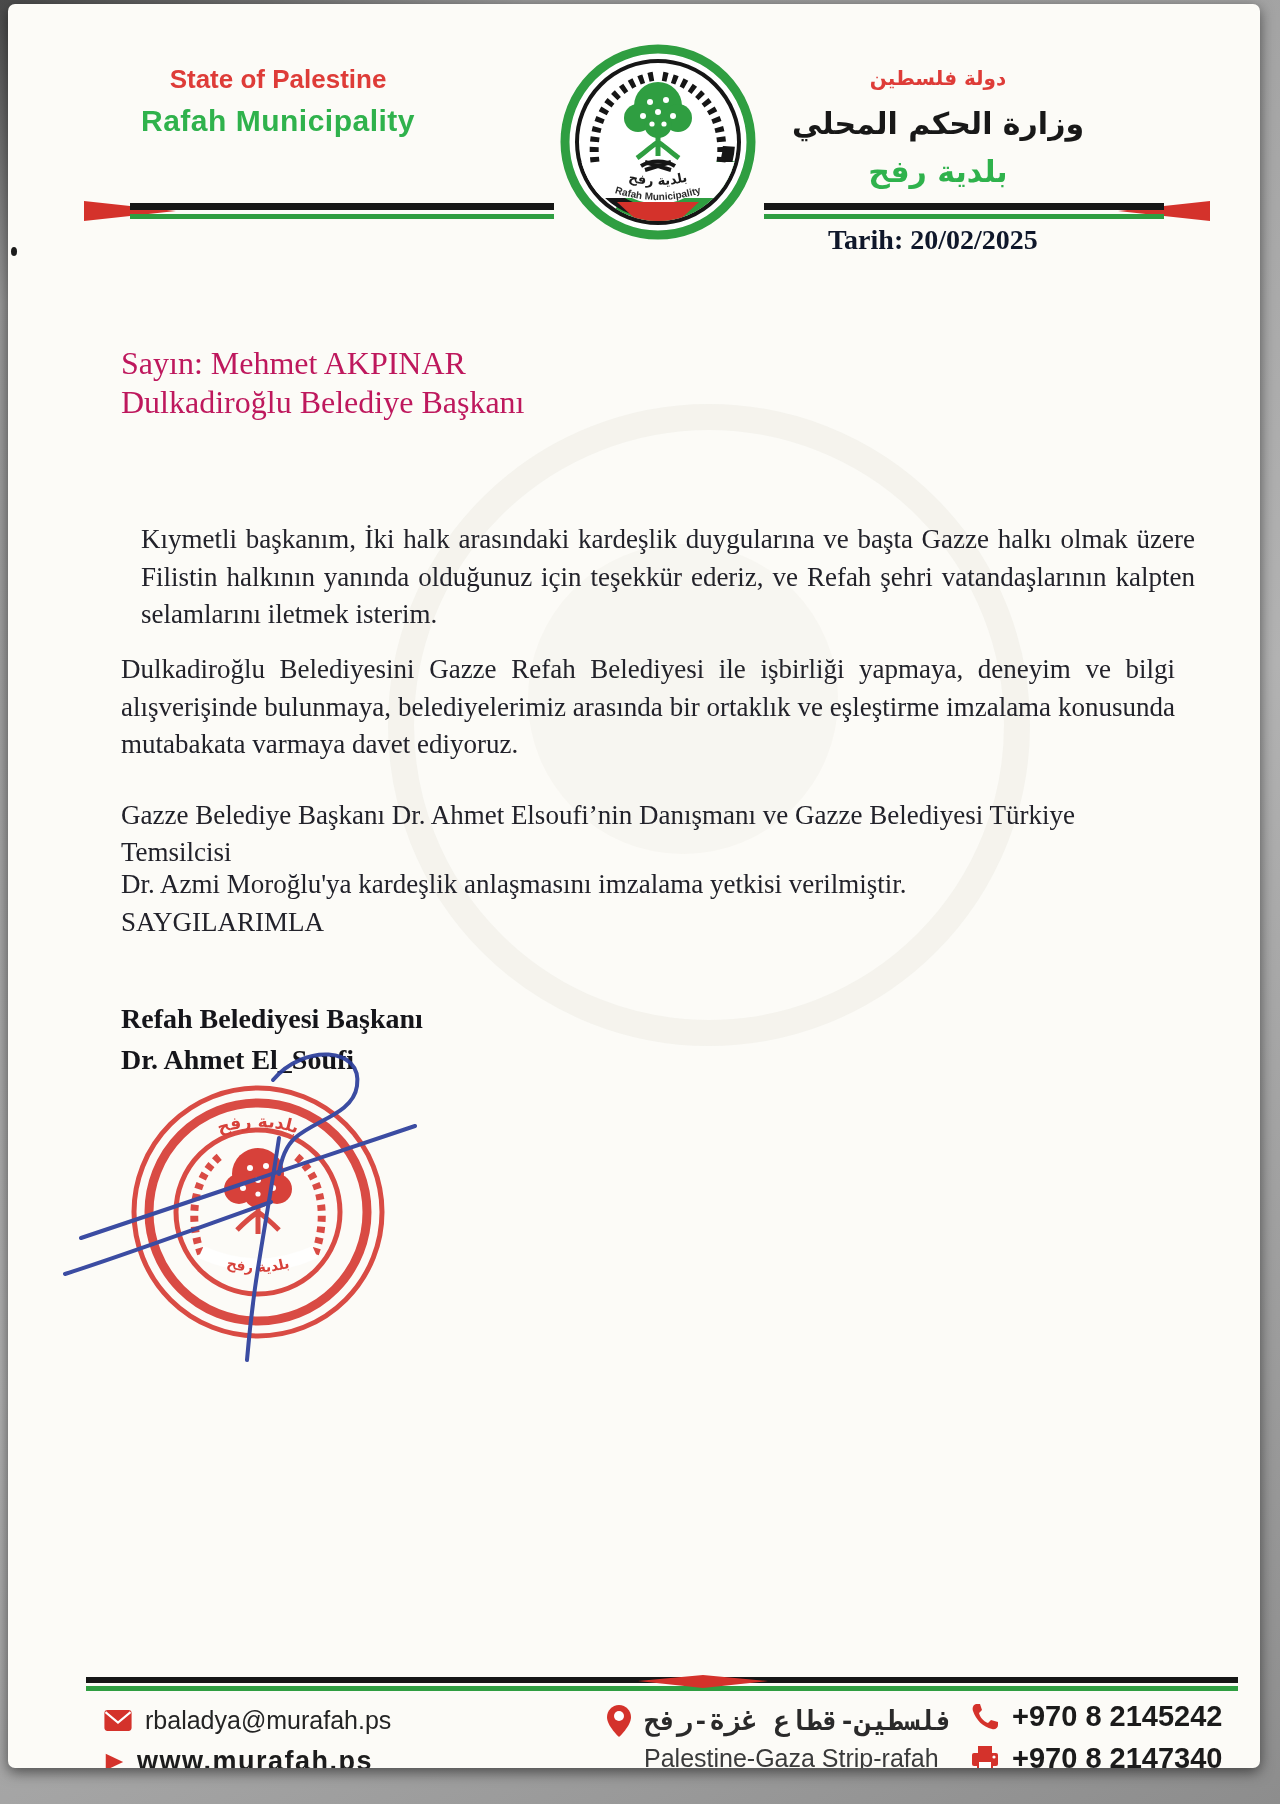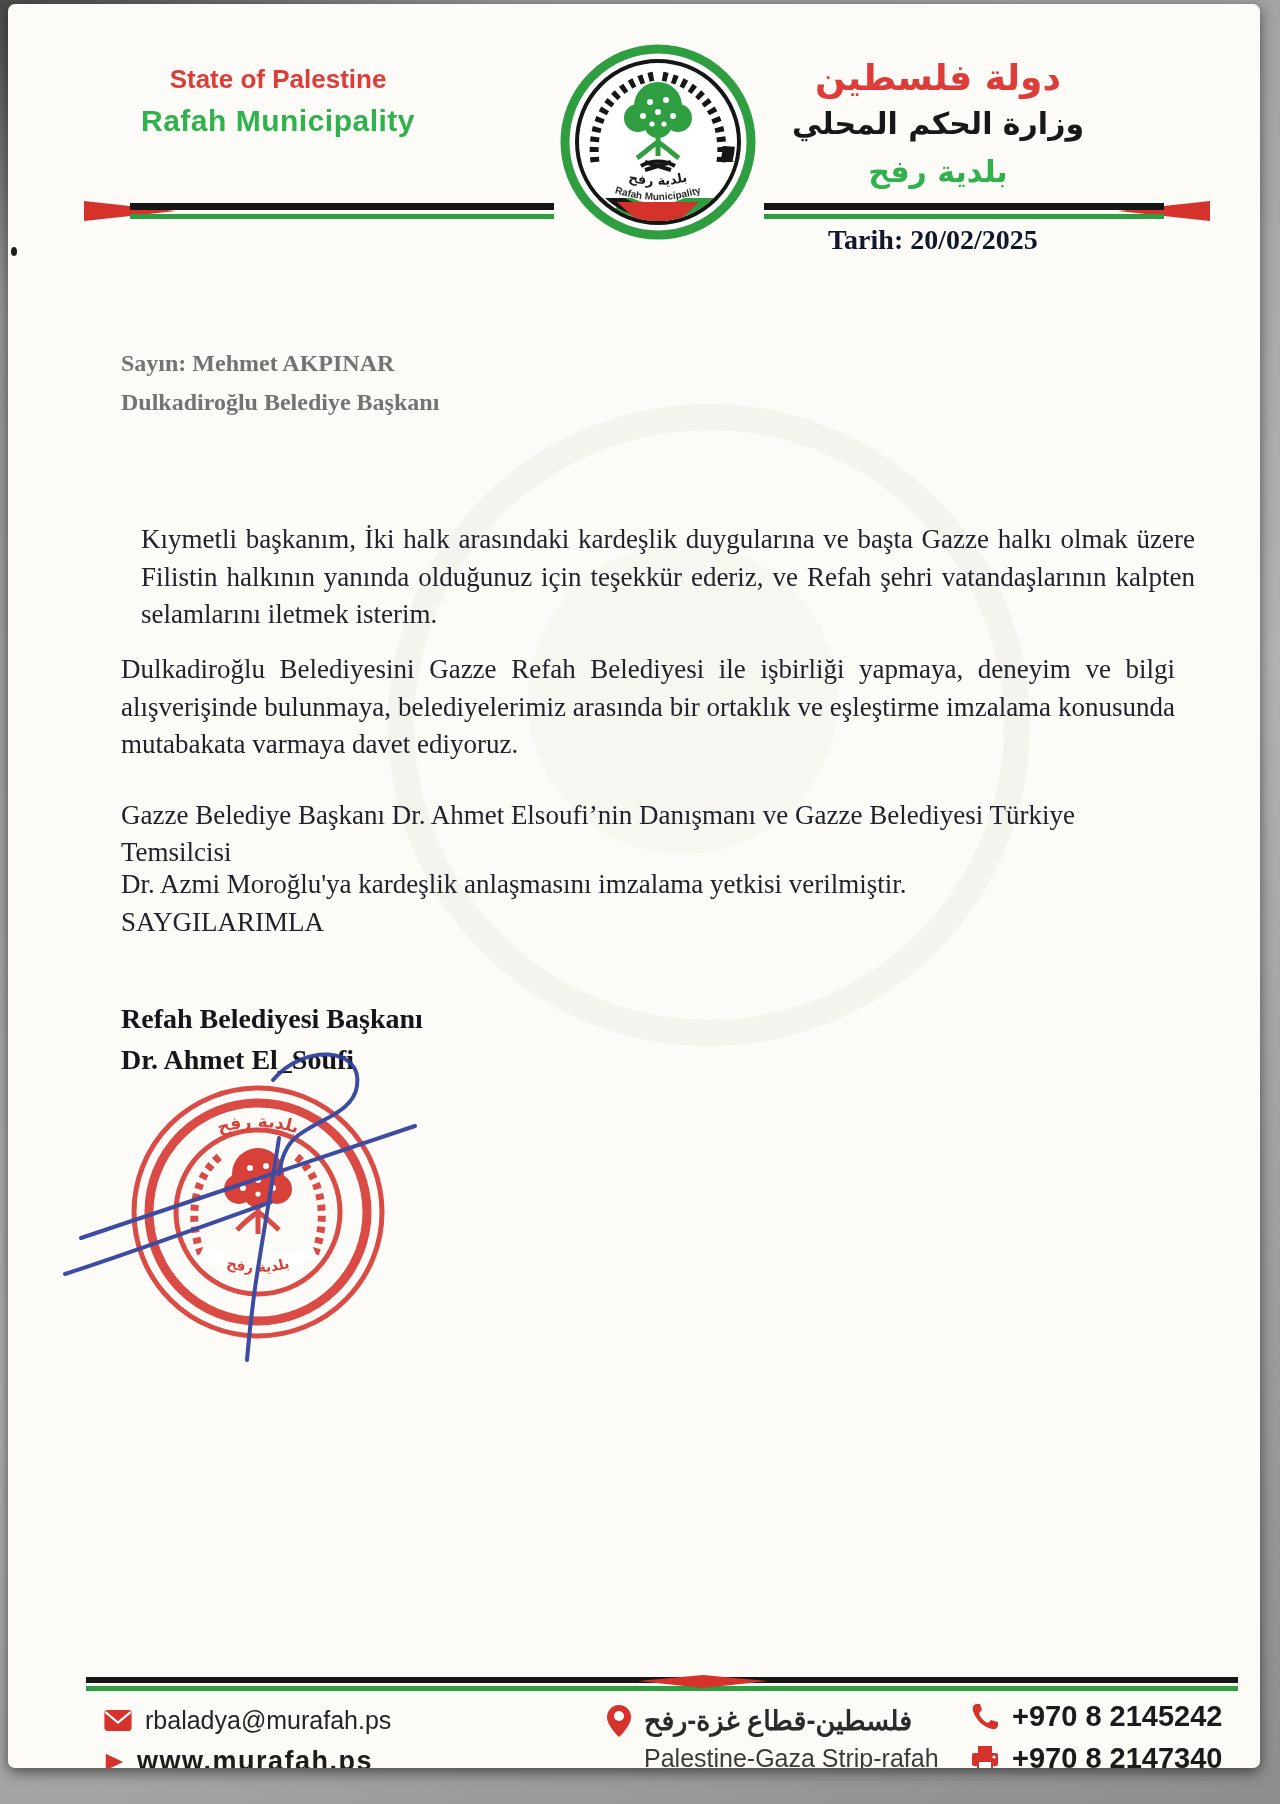--- a/index.html
+++ b/index.html
@@ -7,41 +7,41 @@
   .sheet{position:absolute;left:8px;top:4px;width:1252px;height:1764px;background:#fcfbf7;border-radius:7px;box-shadow:0 4px 14px rgba(0,0,0,.55);overflow:hidden;}
   .wm{position:absolute;left:380px;top:400px;width:590px;height:590px;border:26px solid #edebe4;border-radius:50%;opacity:.5;z-index:0;}
   .wm2{position:absolute;left:520px;top:540px;width:310px;height:310px;background:#f1efe8;border-radius:50%;opacity:.45;z-index:0;}
   .speck{position:absolute;left:3px;top:243px;width:6px;height:9px;background:#1c1c1c;border-radius:50%;}
   
   .hdr-left{position:absolute;left:55px;top:56px;width:430px;text-align:center;font-family:"Liberation Sans",sans-serif;font-weight:bold;z-index:1;}
   .hl1{font-size:26px;line-height:38px;color:#de3c38;}
   .hl2{font-size:28px;line-height:44px;color:#181818;}
   .hl3{font-size:30px;line-height:46px;color:#2fb24c;letter-spacing:.5px;}
   .hdr-right{position:absolute;left:740px;top:52px;width:380px;text-align:center;direction:rtl;font-family:"DejaVu Sans",sans-serif;font-weight:bold;z-index:1;}
-  .hr1{font-size:36px;line-height:44px;color:#de3c38;}
+  .hr1{font-size:20px;line-height:44px;color:#de3c38;}
   .hr2{font-size:30px;line-height:48px;color:#181818;}
   .hr3{font-size:30px;line-height:48px;color:#2fb24c;}
   .divider-seg{position:absolute;top:195px;height:24px;z-index:1;}
   .logo-wrap{position:absolute;left:547px;top:40px;width:206px;height:202px;z-index:3;}
   .date-line{position:absolute;left:820px;top:220px;width:260px;font-size:28px;font-weight:600;color:#0f172a;z-index:1;}
   
-  .recipient{position:absolute;left:113px;top:340px;font-size:24px;font-weight:bold;color:#737373;line-height:39px;z-index:1;}
+  .recipient{position:absolute;left:113px;top:340px;font-size:32px;font-weight:normal;color:#be185d;line-height:39px;z-index:1;}
   .para{position:absolute;left:113px;width:1054px;font-size:27px;color:#22222a;line-height:37.5px;text-align:justify;z-index:1;}
   .p1{top:517px;margin-left:20px;}
   .p23{top:647px;}
   .p45{top:862px;text-align:left;}
   .sig-block{position:absolute;left:113px;top:994px;font-size:28px;font-weight:bold;color:#15151a;line-height:41px;z-index:1;}
   .stamp-wrap{position:absolute;left:55px;top:1038px;width:400px;height:330px;z-index:2;opacity:.92;}
   
   .footer-divider{position:absolute;left:78px;top:1671px;width:1152px;height:18px;z-index:1;}
   .f-item{position:absolute;display:flex;align-items:center;gap:12px;z-index:1;font-family:"Liberation Sans",sans-serif;}
   .f-email{left:95px;top:1702px;font-size:25px;color:#242424;}
   .f-web{left:95px;top:1742px;font-size:27px;font-weight:bold;color:#1c1c1c;letter-spacing:1.5px;}
   .f-pin{left:598px;top:1700px;}
-  .f-ar{font-size:27px;font-weight:bold;color:#2a2a2a;font-family:Liberation Sans, sans-serif;direction:rtl;}
+  .f-ar{font-size:27px;font-weight:bold;color:#2a2a2a;font-family:Liberation Mono, monospace;direction:rtl;}
   .f-en{position:absolute;left:636px;top:1740px;font-size:25px;color:#3a3a3a;z-index:1;font-family:"Liberation Sans",sans-serif;}
   .f-phone{left:962px;top:1696px;font-size:29px;font-weight:bold;color:#1b1b1b;}
   .f-fax{left:962px;top:1738px;font-size:29px;font-weight:bold;color:#1b1b1b;}
 </style>
 </head>
 <body>
 
 <div class="scan">
   <div class="sheet">
 

